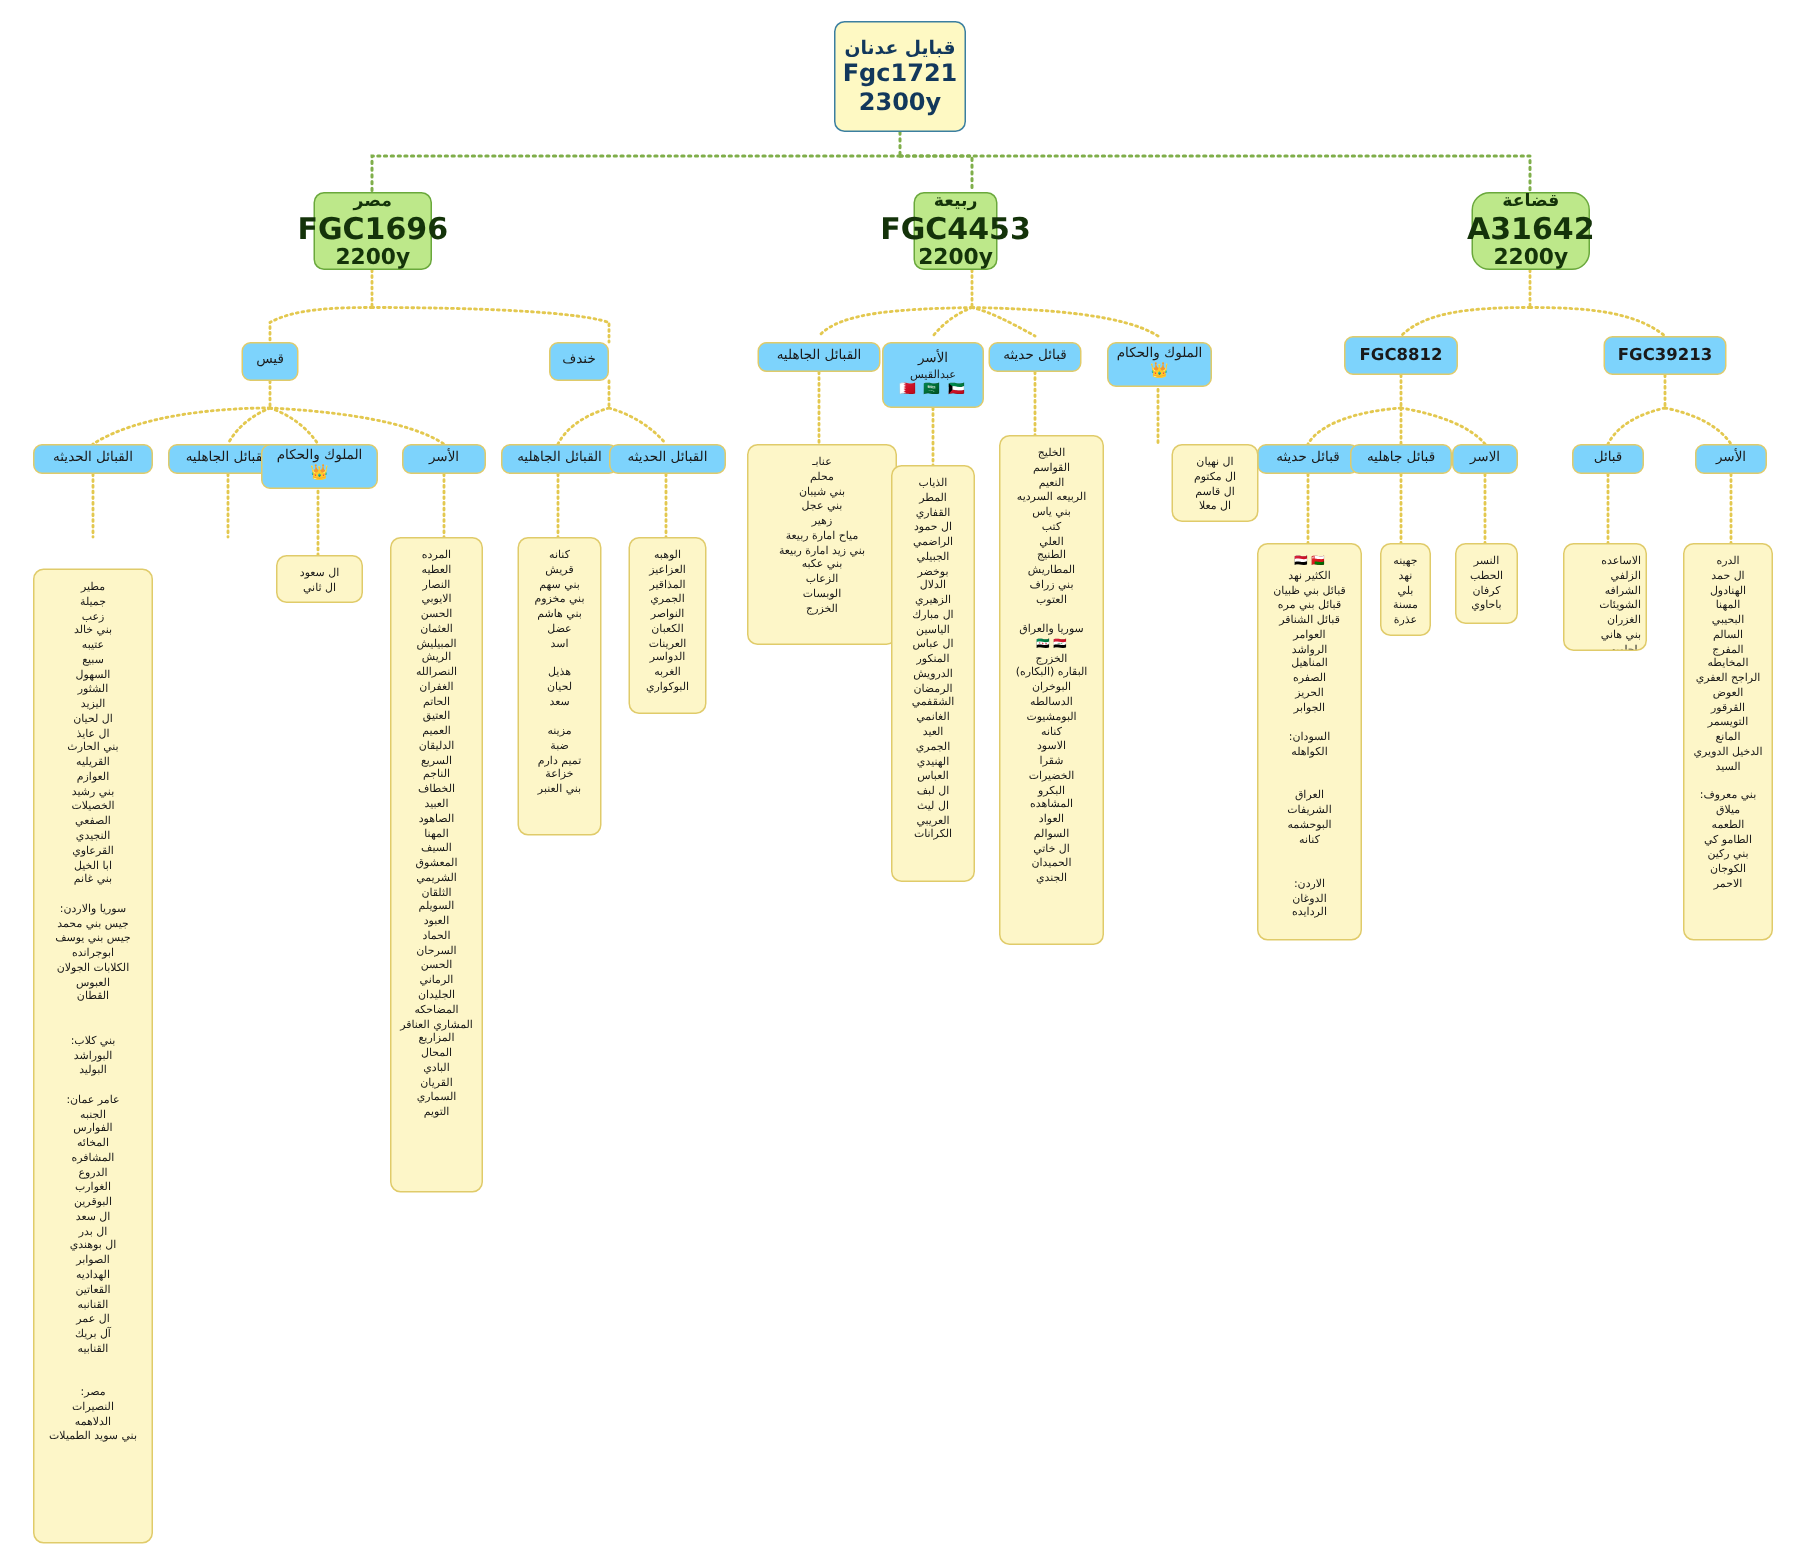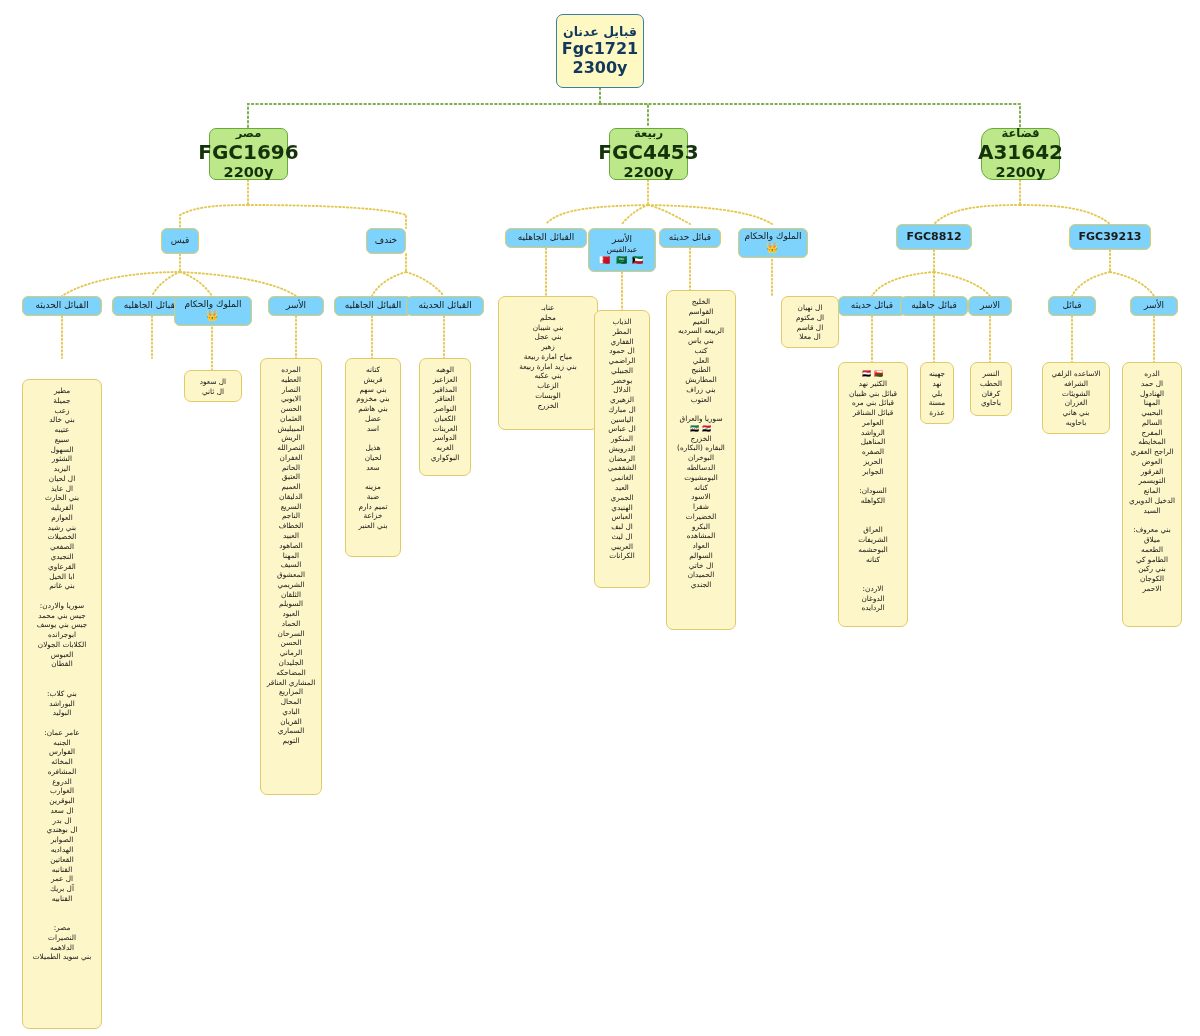--- a/index.html
+++ b/index.html
@@ -128,21 +128,21 @@
     <div class="code">Fgc1721</div>
     <div class="yrs">2300y</div>
   </div>
 
   <div class="node green-node" style="left:209px;top:128px;width:79px;height:52px;">
     <div class="ar">مصر</div>
     <div class="code">FGC1696</div>
     <div class="yrs">2200y</div>
   </div>
 
-  <div class="node green-node" style="left:609px;top:128px;width:79px;height:52px;">
+  <div class="node green-node" style="left:609px;top:128px;width:56px;height:52px;">
     <div class="ar">ربيعة</div>
     <div class="code">FGC4453</div>
     <div class="yrs">2200y</div>
   </div>
 
   <div class="node green-node" style="left:981px;top:128px;width:79px;height:52px;border-radius:12px;">
     <div class="ar">قضاعة</div>
     <div class="code">A31642</div>
     <div class="yrs">2200y</div>
   </div>
@@ -333,21 +333,21 @@
 
 مزينه
 ضبة
 تميم دارم
 خزاعة
 بني العنبر</div>
 
   <div class="node panel" style="left:419px;top:358px;width:52px;height:118px;">الوهبه
 العزاعيز
 المذاقير
-العناقر
+الجمري
 النواصر
 الكعبان
 العرينات
 الدواسر
 الغربه
 البوكواري</div>
 
   <div class="node panel" style="left:498px;top:296px;width:100px;height:134px;">عنابـ
 محلم
 بني شيبان
@@ -452,21 +452,21 @@
 نهد
 بلي
 مسنة
 عذرة</div>
 
   <div class="node panel" style="left:970px;top:362px;width:42px;height:54px;">النسر
 الحطب
 كرفان
 باحاوي</div>
 
-  <div class="node panel" style="left:1042px;top:362px;width:68px;height:72px;">الاساعده الزلفي
+  <div class="node panel" style="left:1042px;top:362px;width:56px;height:72px;text-align:right;">الاساعده الزلفي
 الشرافه
 الشويئات
 الغزران
 بني هاني
 باحاويه</div>
 
   <div class="node panel" style="left:1122px;top:362px;width:60px;height:265px;">الدره
 ال حمد
 الهنادول
 المهنا

